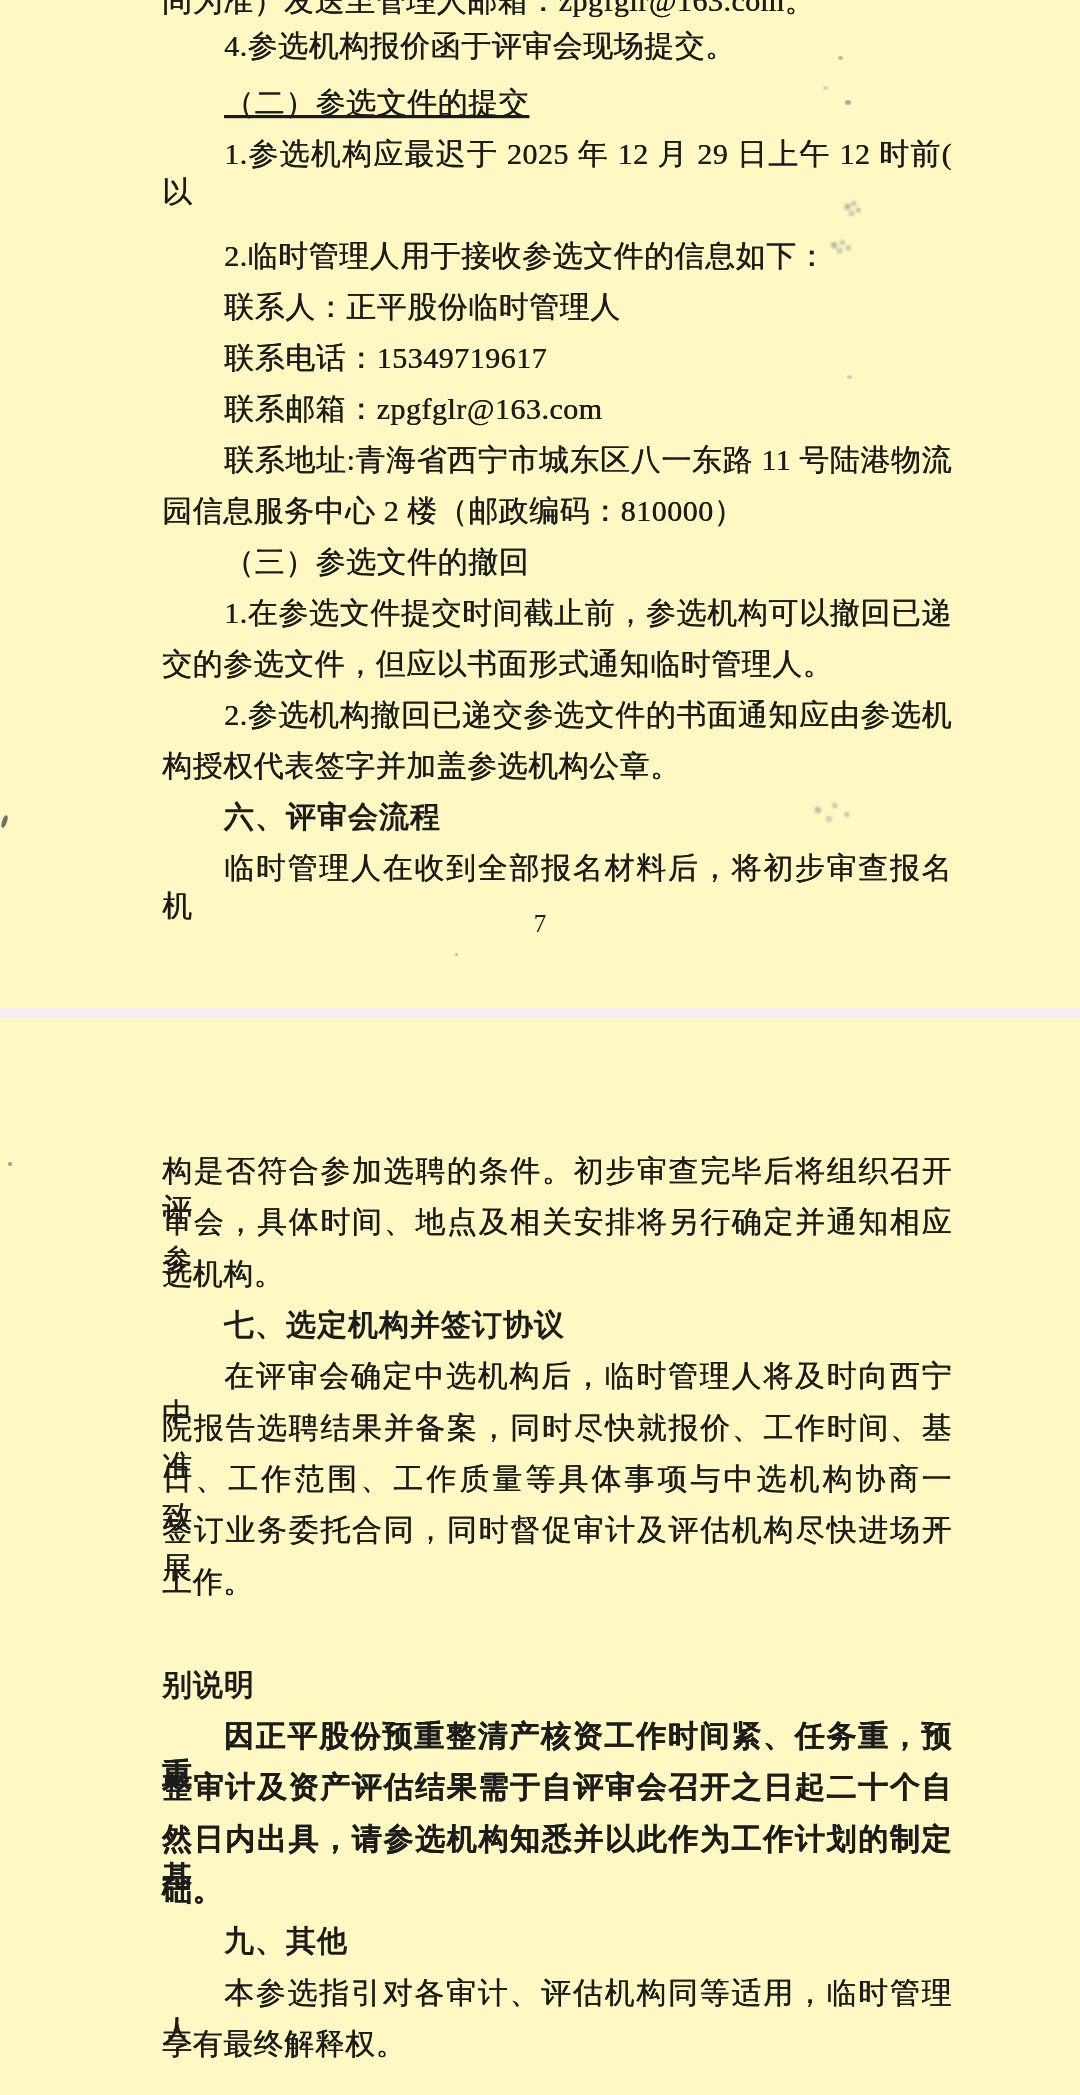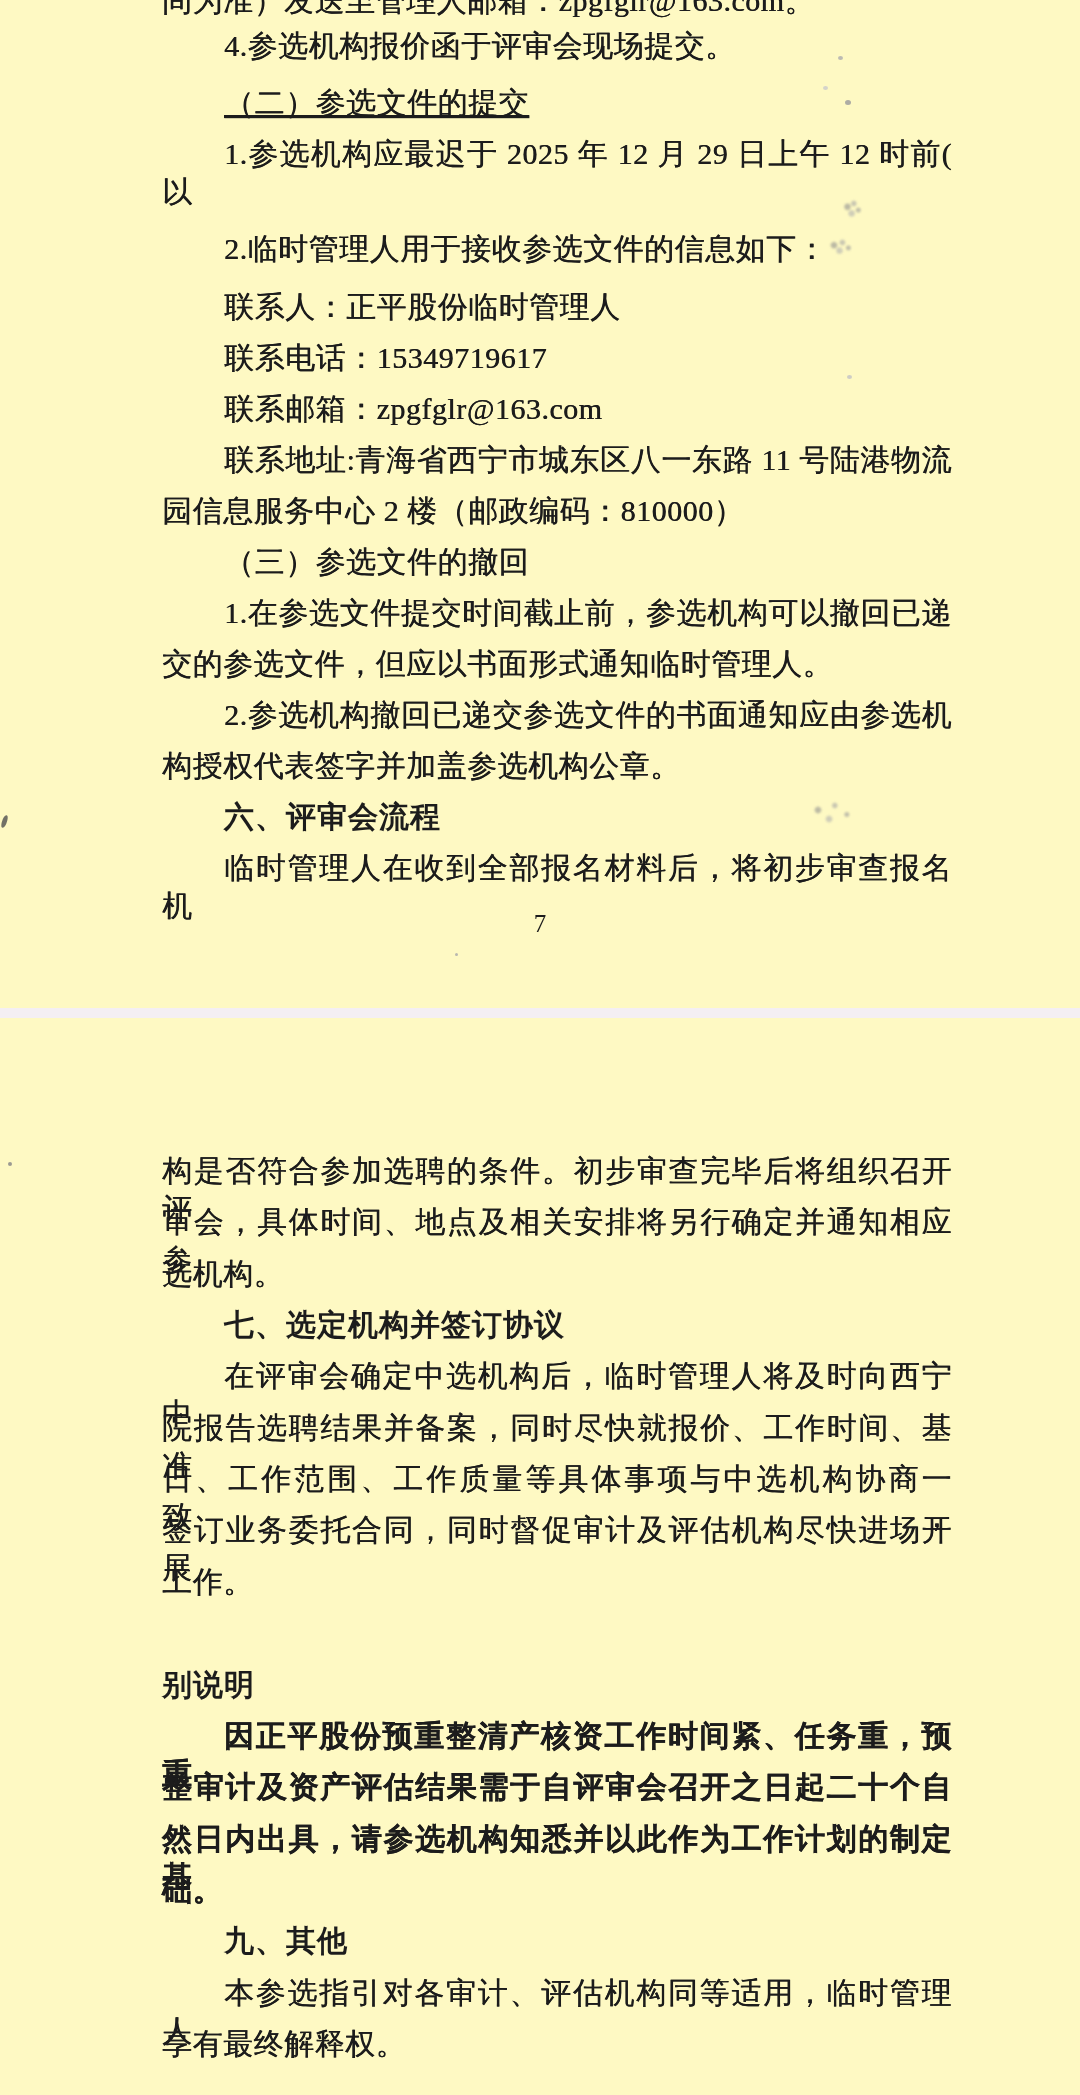--- a/index.html
+++ b/index.html
@@ -86,21 +86,21 @@
 </head>
 <body>
 
 <div class="doc">
 
   <section class="page">
       <div class="line" style="top: -18px;">间为准）发送至管理人邮箱：zpgfglr@163.com。</div>
       <div class="line indent" style="top: 27px;">4.参选机构报价函于评审会现场提交。</div>
       <div class="line indent" style="top: 84px; text-decoration: underline;">（二）参选文件的提交</div>
       <div class="line indent fill" style="top: 135px;">1.参选机构应最迟于 2025 年 12 月 29 日上午 12 时前( 以</div>
-      <div class="line indent" style="top: 230px;">2.临时管理人用于接收参选文件的信息如下：</div>
+      <div class="line indent" style="top: 237px;">2.临时管理人用于接收参选文件的信息如下：</div>
       <div class="line indent" style="top: 288px;">联系人：正平股份临时管理人</div>
       <div class="line indent" style="top: 339px;">联系电话：15349719617</div>
       <div class="line indent" style="top: 390px;">联系邮箱：zpgfglr@163.com</div>
       <div class="line indent fill" style="top: 441px;">联系地址:青海省西宁市城东区八一东路 11 号陆港物流</div>
       <div class="line" style="top: 492px;">园信息服务中心 2 楼（邮政编码：810000）</div>
       <div class="line indent" style="top: 543px;">（三）参选文件的撤回</div>
       <div class="line indent fill" style="top: 594px;">1.在参选文件提交时间截止前，参选机构可以撤回已递</div>
       <div class="line" style="top: 645px;">交的参选文件，但应以书面形式通知临时管理人。</div>
       <div class="line indent fill" style="top: 696px;">2.参选机构撤回已递交参选文件的书面通知应由参选机</div>
       <div class="line" style="top: 747px;">构授权代表签字并加盖参选机构公章。</div>

